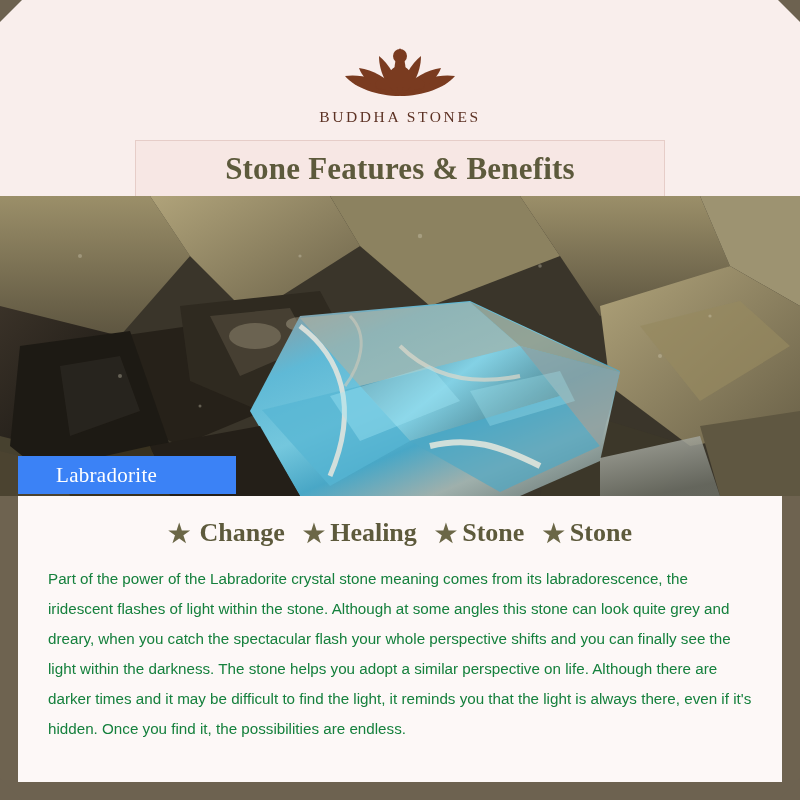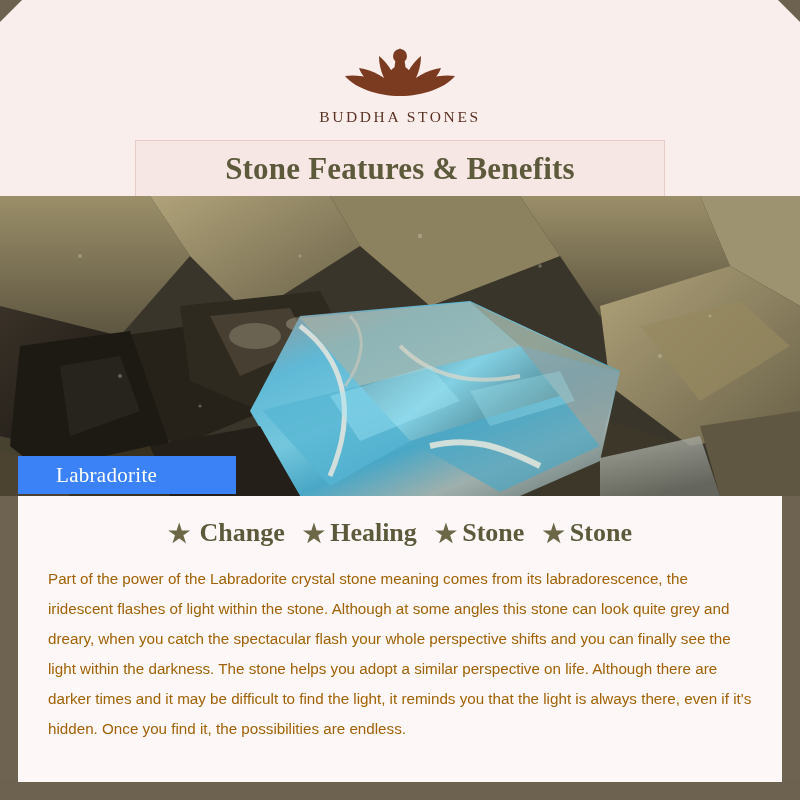--- a/index.html
+++ b/index.html
@@ -143,21 +143,21 @@
   .benefit .star {
     font-size: 25px;
     color: #6b6747;
     margin-right: 5px;
     line-height: 1;
   }
   .benefit.first .star { margin-right: 9px; }
   .body-text {
     font-size: 15.2px;
     line-height: 1.98;
-    color: #a16207;
+    color: #15803d;
     text-align: left;
     font-family: "Liberation Sans", sans-serif;
   }
 
   
   .bottom-strip {
     position: absolute;
     bottom: 0; left: 0;
     width: 800px; height: 20px;
     background: #6d6250;

